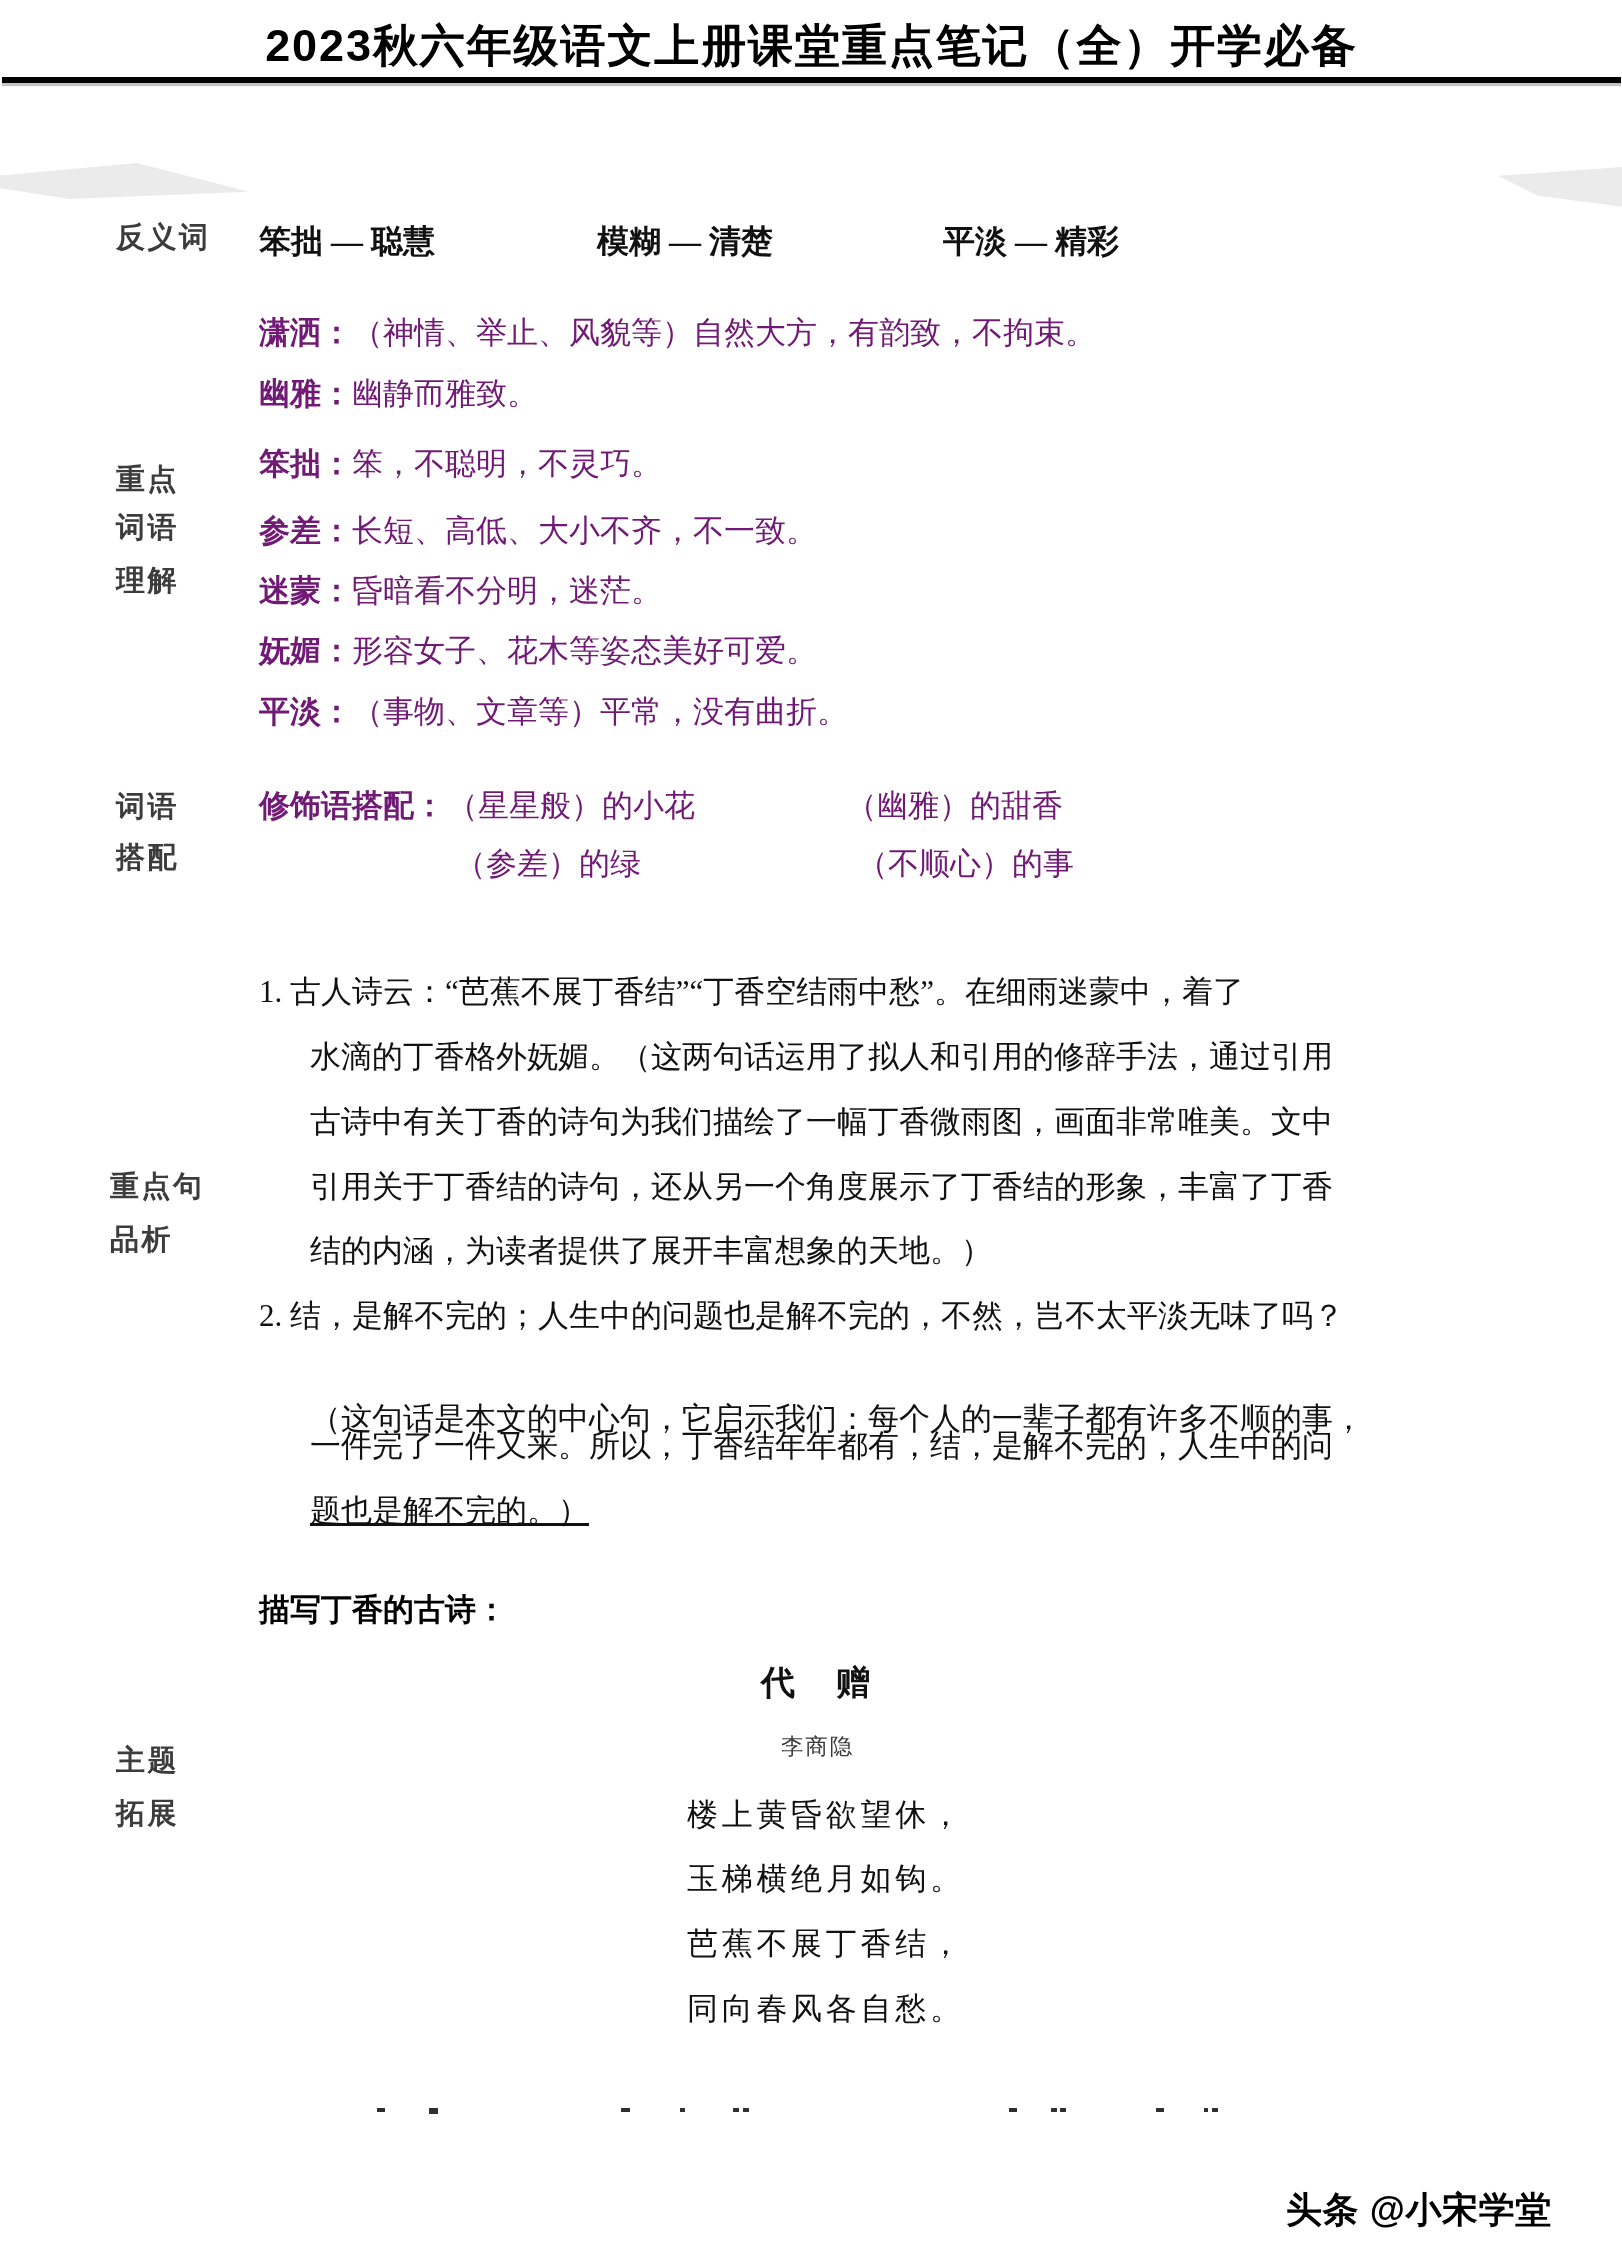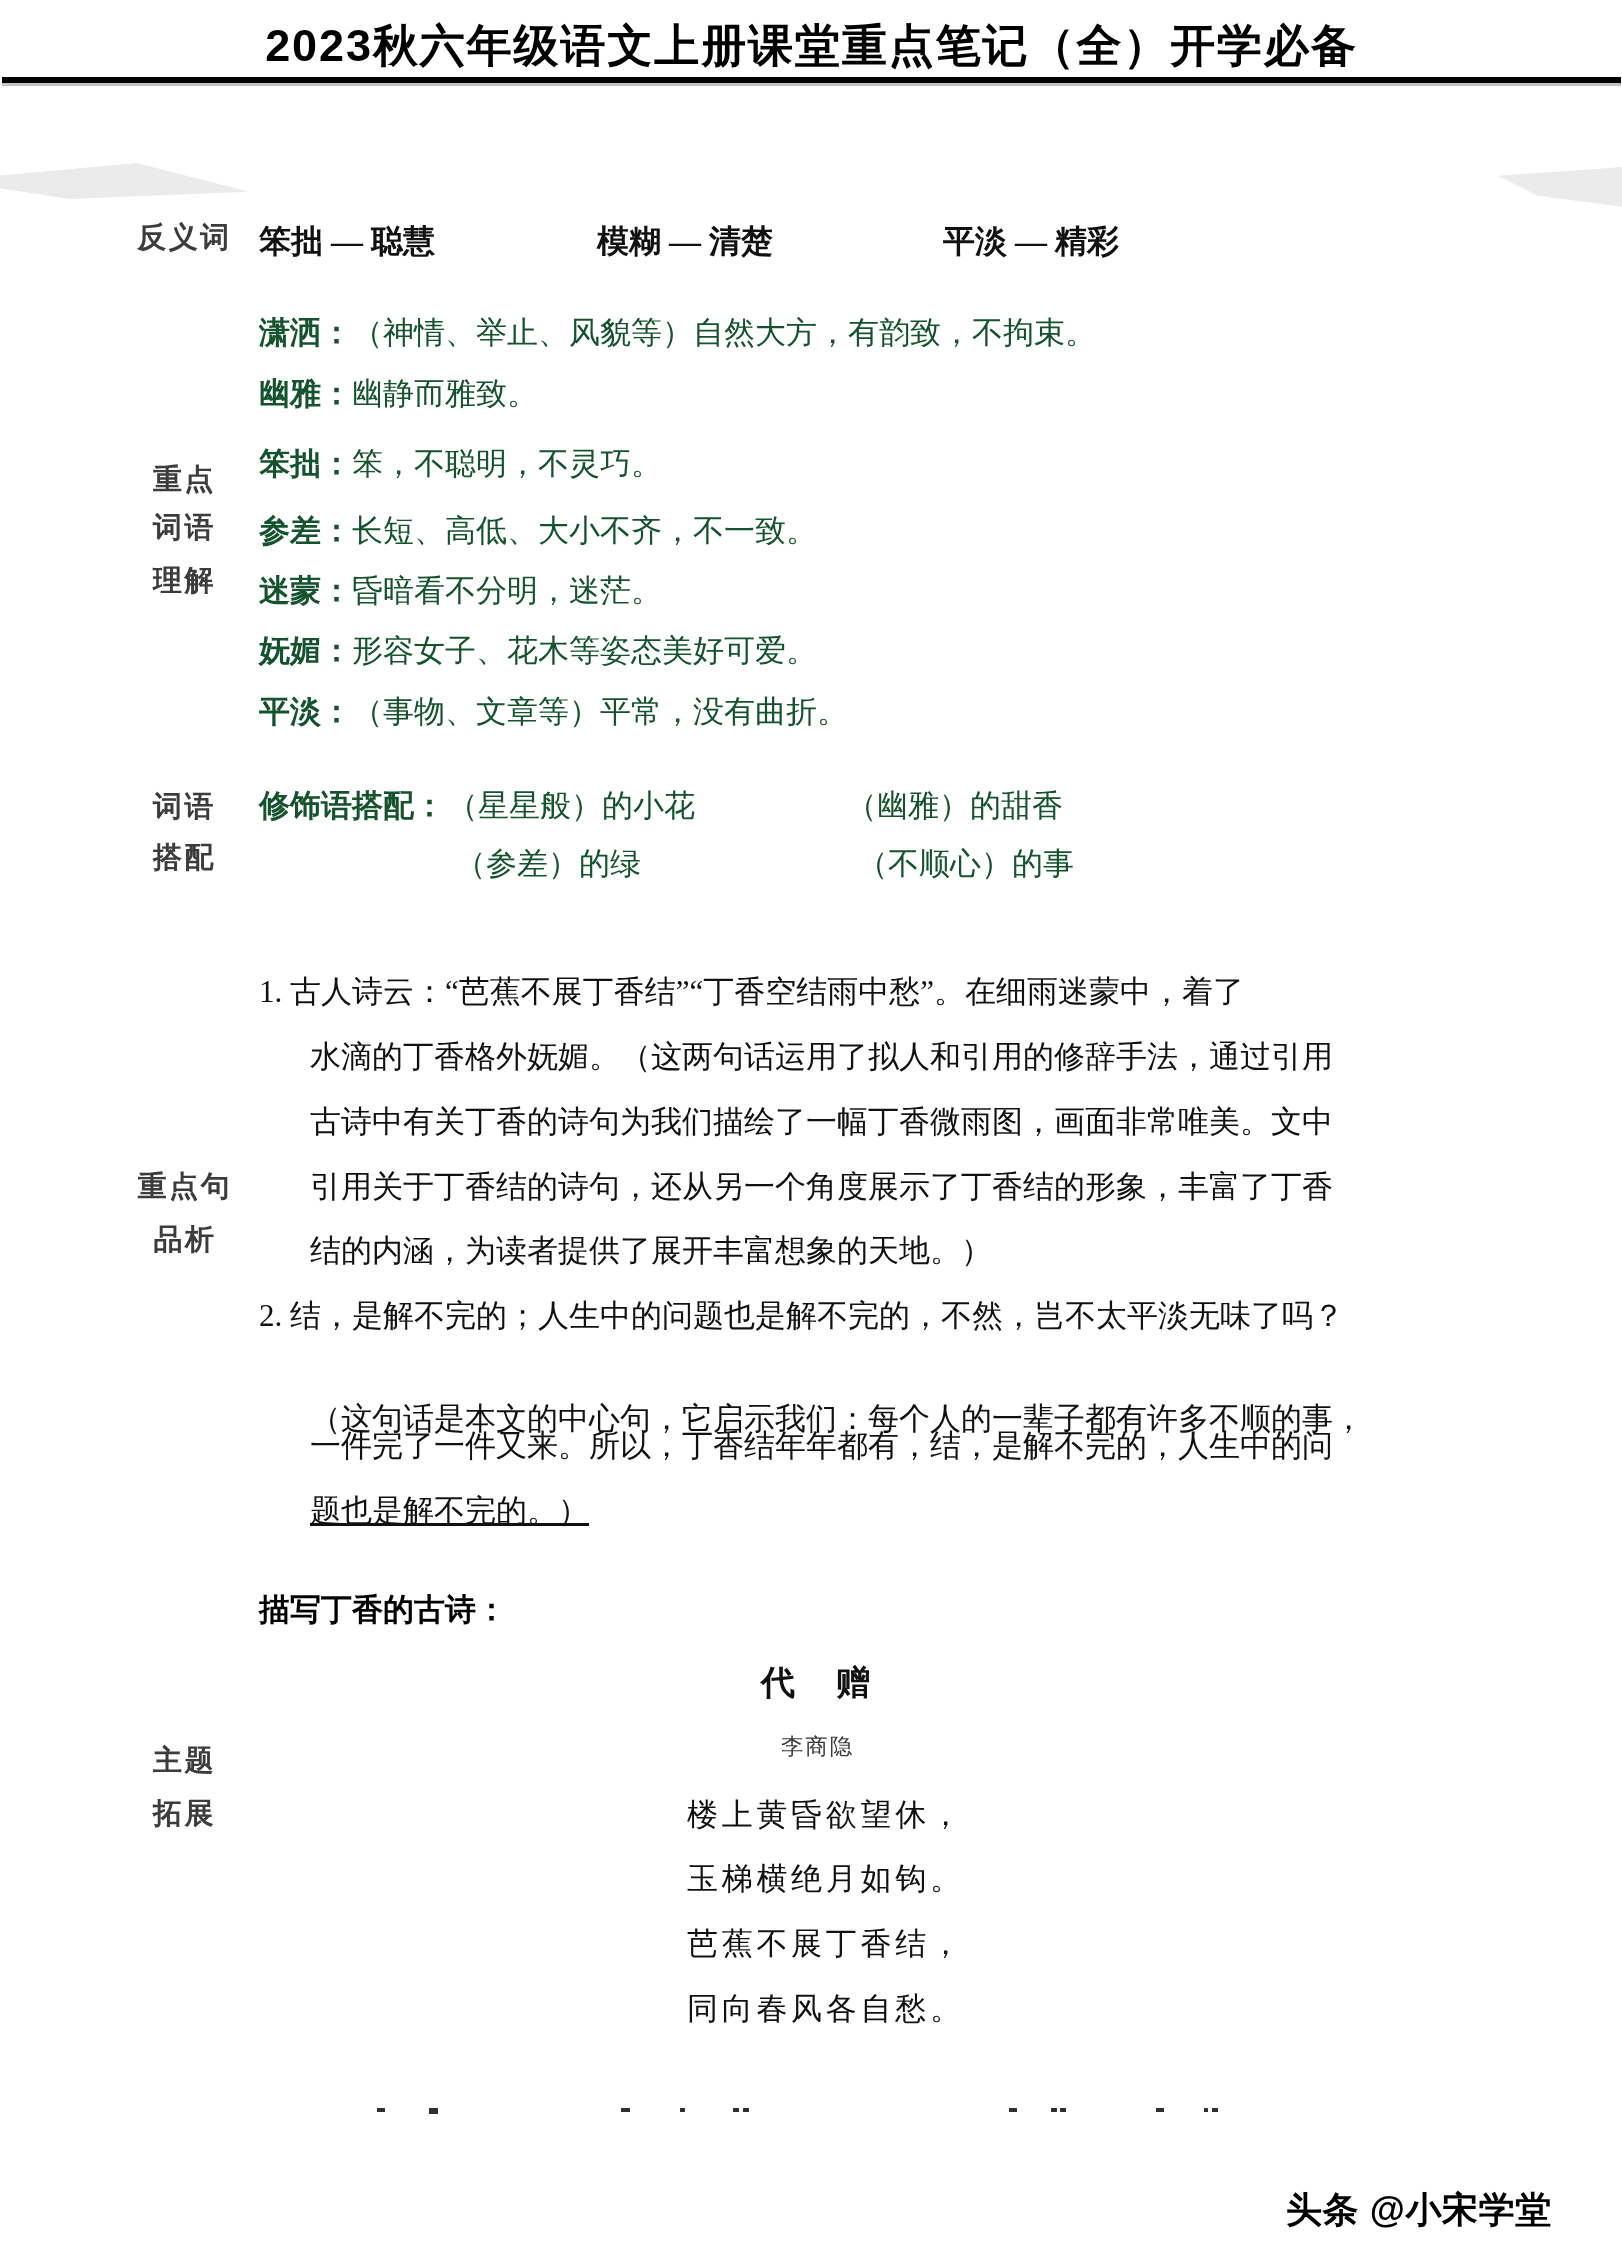--- a/index.html
+++ b/index.html
@@ -29,25 +29,25 @@
     clip-path:polygon(0 35%,55% 0,100% 80%,28% 100%,0 70%);
   }
   .corner-right{
     top:167px;left:1498px;width:125px;height:40px;
     clip-path:polygon(0 22%,100% 0,100% 100%,32% 72%);
   }
   
   .side-label{
     font-family:"Liberation Sans","DejaVu Sans",sans-serif;
     font-weight:bold;color:#3c3c3c;font-size:29px;letter-spacing:2.5px;
-    width:137px;text-align:center;left:116px;
+    width:137px;left:116px;
   }
   .side-label-wide{width:150px;left:110px;}
   
-  .body-line{font-size:31px;color:#14532d;}
+  .body-line{font-size:31px;color:#701a75;}
   .body-line b{font-weight:bold;}
   .antonym{font-weight:bold;font-size:32px;}
   .analysis{font-size:31px;}
   .poem-center{width:287px;left:674px;text-align:center;}
   .poem-title{font-weight:bold;font-size:34px;letter-spacing:3.7px;}
   .poem-author{font-size:22.5px;color:#3a3a3a;letter-spacing:1.9px;}
   .poem-line{font-size:31px;letter-spacing:3.7px;left:687px;}
   .section-heading{font-weight:bold;font-size:31px;
     font-family:"Liberation Sans","DejaVu Sans",sans-serif;color:#000;}
   

